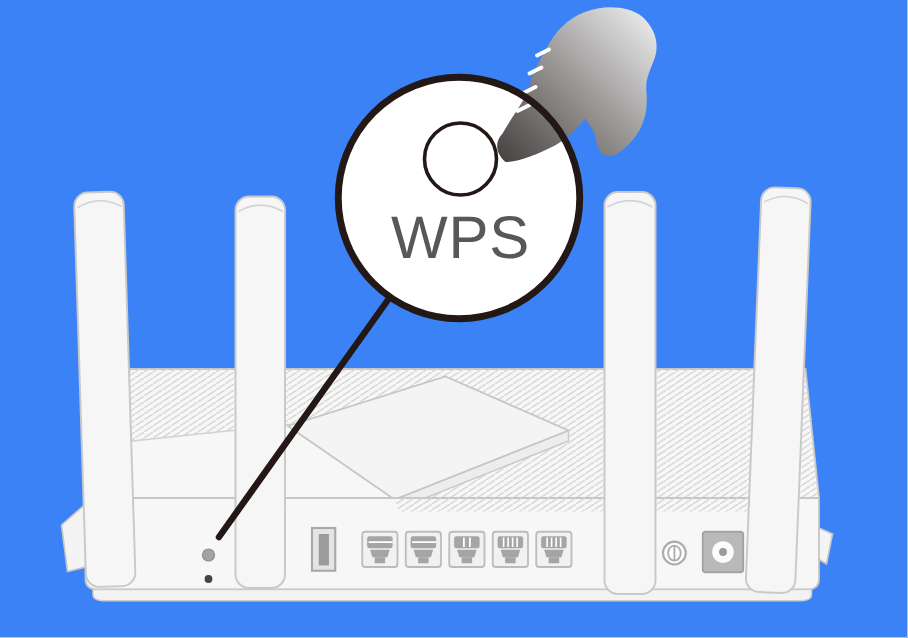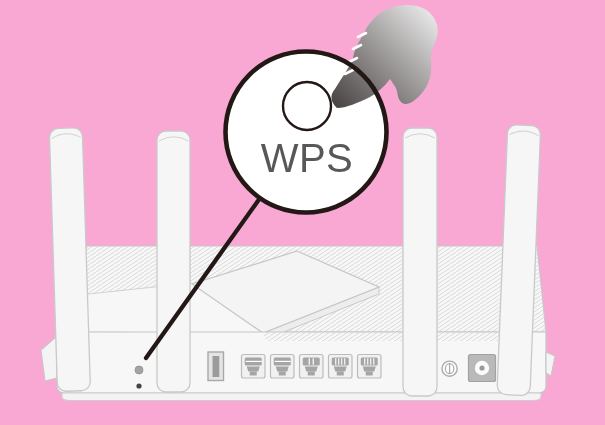--- a/index.html
+++ b/index.html
@@ -1,18 +1,18 @@
 <!DOCTYPE html>
 <html><head>
 <meta charset="utf-8">
 <style>
   html,body{margin:0;padding:0;background:#ffffff;}
   .canvas{
     width:605px;height:425px;margin:0 auto;position:relative;
-    background:#f9a8d4;overflow:hidden;
+    background:#3b82f6;overflow:hidden;
     font-family:"Liberation Sans", sans-serif;
     text-decoration:underline;
   }
   svg{display:block;}
   .wps-label{
     font-family:"Liberation Sans", sans-serif;
     font-size:40px;
     letter-spacing:0.5px;
     fill:#595757;
   }

